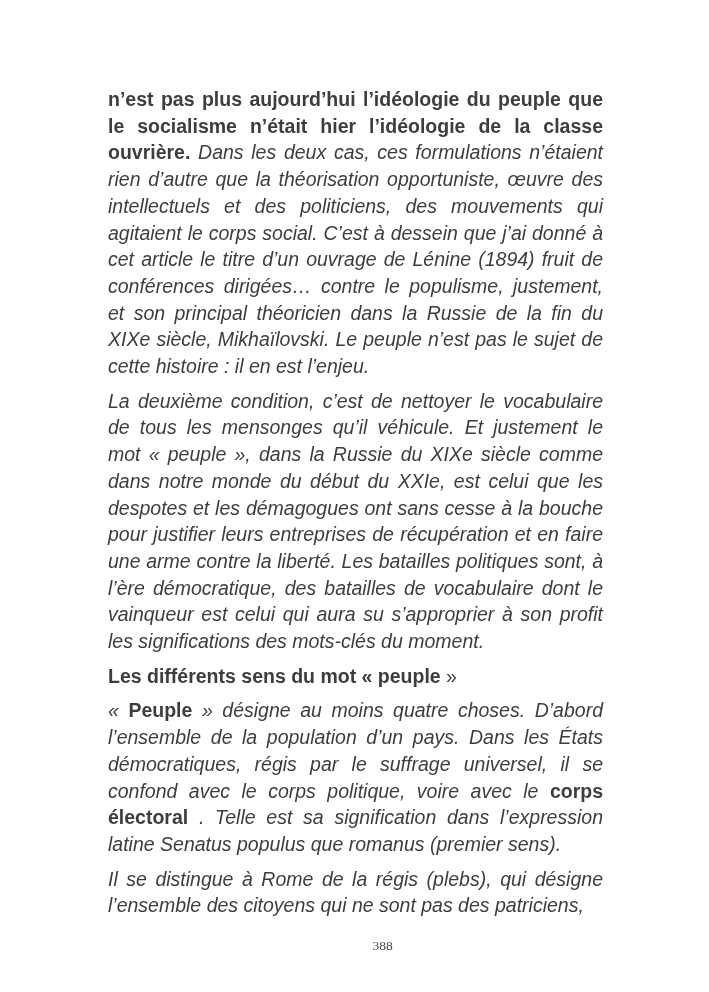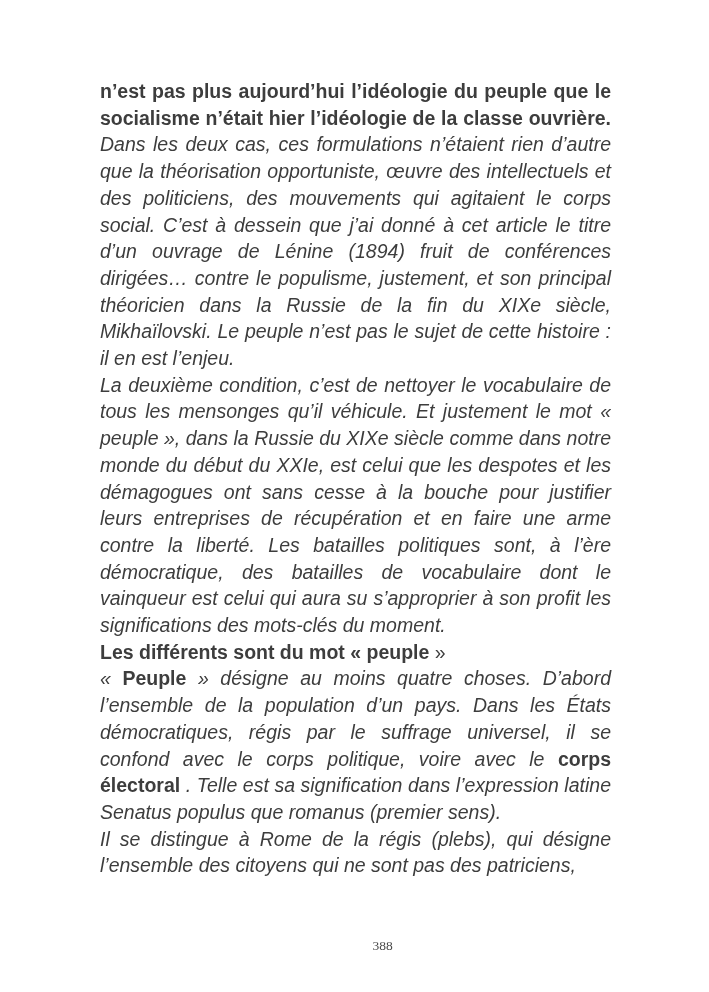--- a/index.html
+++ b/index.html
@@ -19,21 +19,21 @@
     position: absolute;
     left: 100px;
     top: 78px;
     width: 511px;
     color: #3d3d3d;
     font-size: 19.5px;
     line-height: 26.7px;
     text-align: justify;
   }
   .text-block p {
-    margin: 0;
+    margin: 8px;
     padding: 0;
   }
   .b {
     font-weight: bold;
     font-style: normal;
   }
   .i {
     font-style: italic;
     font-weight: normal;
   }
@@ -57,21 +57,21 @@
 <body>
 
 <div class="page">
 
   <div class="text-block">
 
     <p><span class="b">n’est pas plus aujourd’hui l’idéologie du peuple que le socialisme n’était hier l’idéologie de la classe ouvrière.</span><span class="i"> Dans les deux cas, ces formulations n’étaient rien d’autre que la théorisation opportuniste, œuvre des intellectuels et des politiciens, des mouvements qui agitaient le corps social. C’est à dessein que j’ai donné à cet article le titre d’un ouvrage de Lénine (1894) fruit de conférences dirigées… contre le populisme, justement, et son principal théoricien dans la Russie de la fin du XIXe siècle, Mikhaïlovski. Le peuple n’est pas le sujet de cette histoire : il en est l’enjeu.</span></p>
 
     <p><span class="i">La deuxième condition, c’est de nettoyer le vocabulaire de tous les mensonges qu’il véhicule. Et justement le mot « peuple », dans la Russie du XIXe siècle comme dans notre monde du début du XXIe, est celui que les despotes et les démagogues ont sans cesse à la bouche pour justifier leurs entreprises de récupération et en faire une arme contre la liberté. Les batailles politiques sont, à l’ère démocratique, des batailles de vocabulaire dont le vainqueur est celui qui aura su s’approprier à son profit les significations des mots-clés du moment.</span></p>
 
-    <p><span class="b">Les différents sont du mot « peuple</span><span class="r"> »</span></p>
+    <p><span class="b">Les différents sens du mot « peuple</span><span class="r"> »</span></p>
 
     <p><span class="i">« </span><span class="b">Peuple</span><span class="i"> » désigne au moins quatre choses. D’abord l’ensemble de la population d’un pays. Dans les États démocratiques, régis par le suffrage universel, il se confond avec le corps politique, voire avec le </span><span class="b">corps électoral</span><span class="i"> . Telle est sa signification dans l’expression latine Senatus populus que romanus (premier sens).</span></p>
 
     <p><span class="i">Il se distingue à Rome de la régis (plebs), qui désigne l’ensemble des citoyens qui ne sont pas des patriciens,</span></p>
 
   </div>
 
   <div class="page-number">388</div>
 
 </div>

